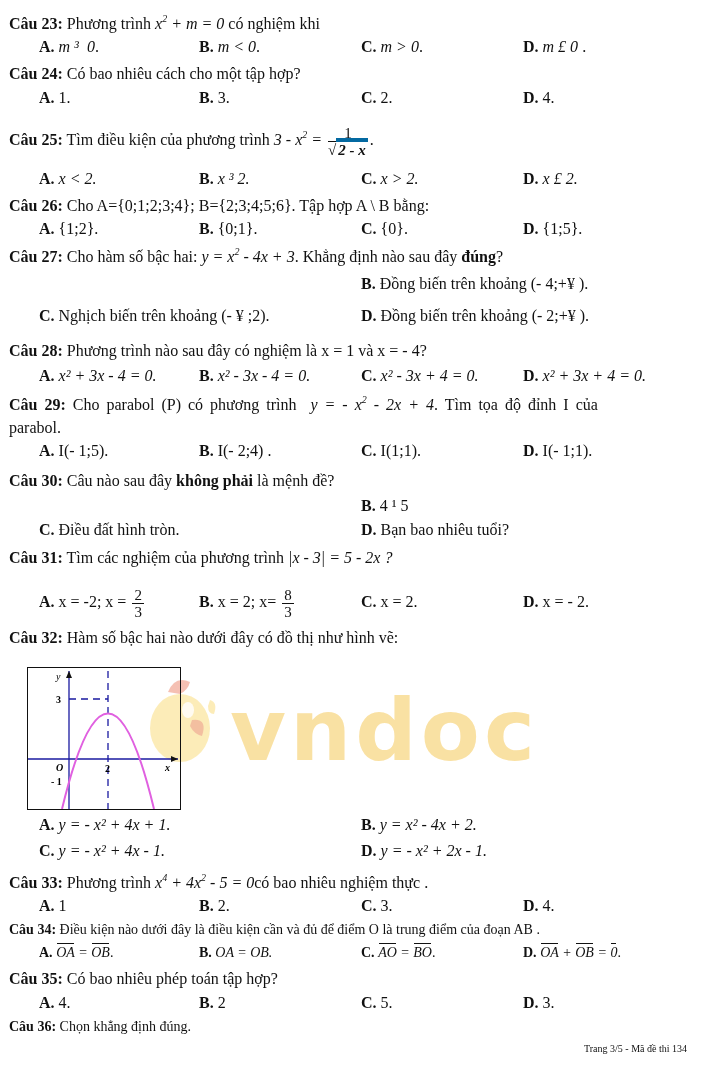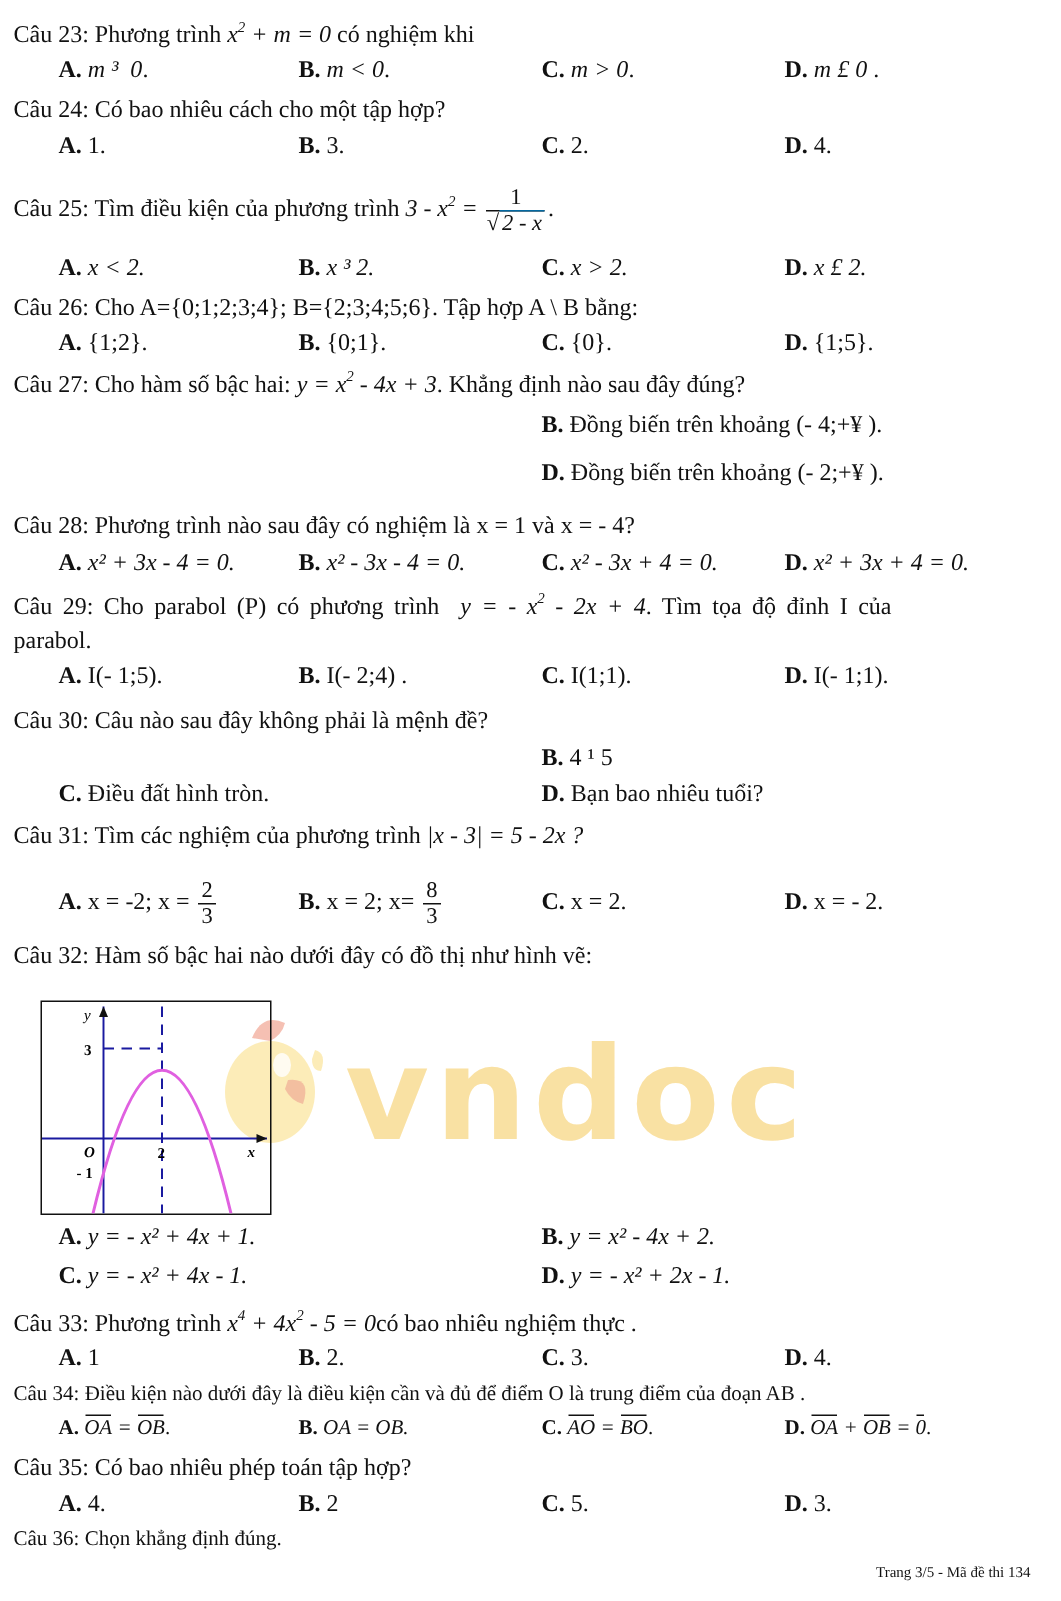--- a/index.html
+++ b/index.html
@@ -1,28 +1,28 @@
 <!DOCTYPE html>
 <html><head>
 <meta charset="utf-8">
 <style>
   html,body{margin:0;padding:0;background:#fff;}
   body{width:707px;height:1067px;position:relative;overflow:hidden;
        font-family:"Liberation Serif","DejaVu Serif",serif;color:#111;font-size:16px;}
   .q{position:absolute;left:9px;white-space:nowrap;font-size:16px;line-height:20px;}
-  .q b{font-weight:normal;}
+  .q b{font-weight:bold;}
   .row{position:absolute;left:12px;width:639px;height:20px;font-size:16px;line-height:20px;}
   .opt{position:absolute;white-space:nowrap;}
   .opt b{font-weight:bold;}
   .m{font-style:italic;font-family:"Liberation Serif",serif;}
   sup{font-size:10px;vertical-align:7px;line-height:0;}
   .frac{display:inline-block;vertical-align:middle;text-align:center;margin:0 2px;font-size:15px;}
   .frac .n{display:block;border-bottom:1px solid #111;padding:0 2px;line-height:16px;}
   .frac .d{display:block;line-height:16px;}
-  .sqrt{border-top:1px solid #0369a1;padding:0 2px;}
+  .sqrt{border-top:4px solid #0369a1;padding:0 2px;font-weight:bold;}
   .vec{position:relative;display:inline-block;}
   .vec:before{content:"";position:absolute;left:1px;right:1px;top:0;border-top:1px solid #111;}
   .footer{position:absolute;right:20px;top:1043px;font-size:10px;}
   .wm{position:absolute;left:230px;top:690px;font-family:"DejaVu Sans",sans-serif;font-weight:bold;
       font-size:86px;letter-spacing:4px;color:#f9dc94;opacity:.85;line-height:80px;}
   .chick{position:absolute;left:140px;top:670px;width:85px;height:100px;}
   .graph{position:absolute;left:27px;top:667px;width:152px;height:141px;border:1px solid #111;background:transparent;}
   .fsmall{font-size:14px;}
 </style>
 </head>
@@ -82,20 +82,21 @@
 
 <div class="q" style="top:247px">
   <b>Câu 27:</b> <span>Cho hàm số bậc hai:</span>
   <span class="m">y = x<sup>2</sup> - 4x + 3</span><span>. Khẳng định nào sau đây</span>
   <b>đúng</b><span>?</span>
 </div>
 <div class="row" style="top:274px">
   <span class="opt" style="left:349px"><b>B.</b> <span>Đồng biến trên khoảng (- 4;+¥ ).</span></span>
 </div>
 <div class="row" style="top:306px">
+  <span class="opt" style="left:27px"><b>C.</b> <span>Nghịch biến trên khoảng (- ¥ ;2).</span></span>
   <span class="opt" style="left:349px"><b>D.</b> <span>Đồng biến trên khoảng (- 2;+¥ ).</span></span>
 </div>
 
 <div class="q" style="top:341px">
   <b>Câu 28:</b> <span>Phương trình nào sau đây có nghiệm là x = 1 và x = - 4?</span>
 </div>
 <div class="row" style="top:366px">
   <span class="opt" style="left:27px"><b>A.</b> <span class="m">x² + 3x - 4 = 0.</span></span>
   <span class="opt" style="left:187px"><b>B.</b> <span class="m">x² - 3x - 4 = 0.</span></span>
   <span class="opt" style="left:349px"><b>C.</b> <span class="m">x² - 3x + 4 = 0.</span></span>

